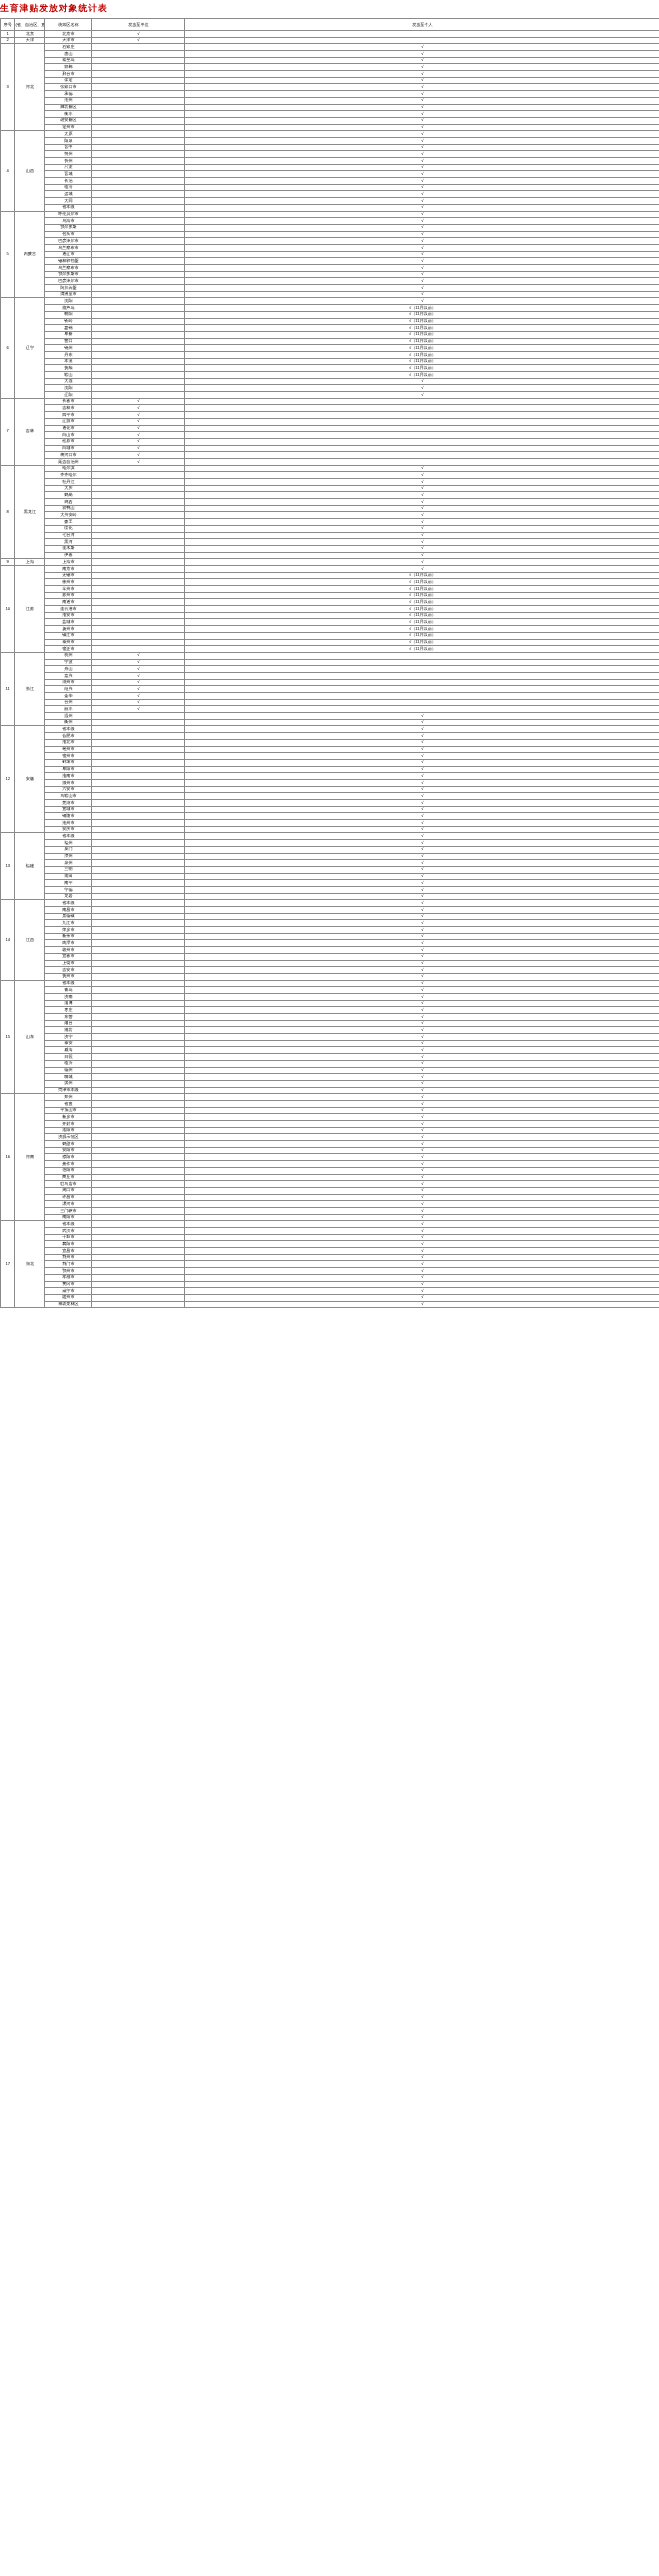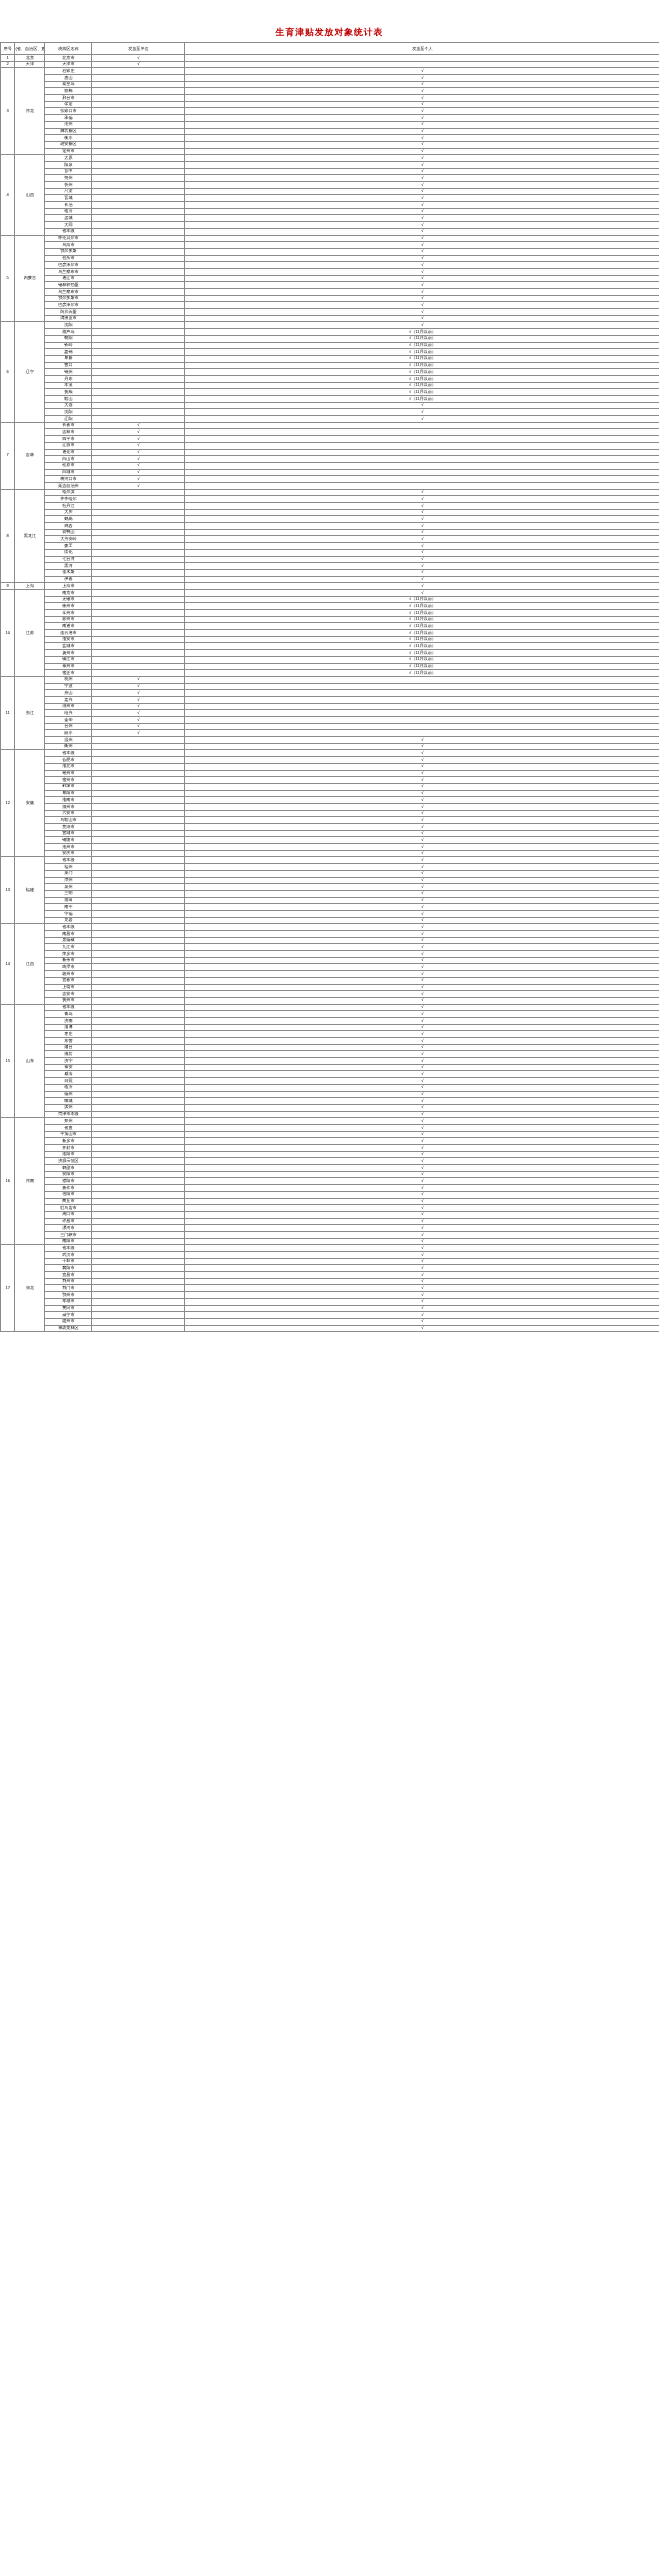--- a/index.html
+++ b/index.html
@@ -1,26 +1,24 @@
 <!DOCTYPE html>
 <html style="font-size:8.2px"><head>
 <meta charset="utf-8">
 <style>
   html,body{margin:0;padding:0;background:#ffffff;}
   body{font-family:"Liberation Sans","DejaVu Sans",sans-serif;color:#000;}
   .page{width:659px;}
   .title{
-    text-align:center;
     font-size:8.8px;
     font-weight:bold;
     letter-spacing:1px;
     color:#c00000;
     padding:3.1px 0 2.6px 0;
     font-family:"Liberation Serif","DejaVu Serif",serif;
-    margin-top:24px;
   }
   table.sheet{
     border-collapse:collapse;
     table-layout:fixed;
     width:659px;
     margin:0;
   }
   table.sheet col.c0{width:14.4px;}
   table.sheet col.c1{width:30px;}
   table.sheet col.c2{width:47px;}

